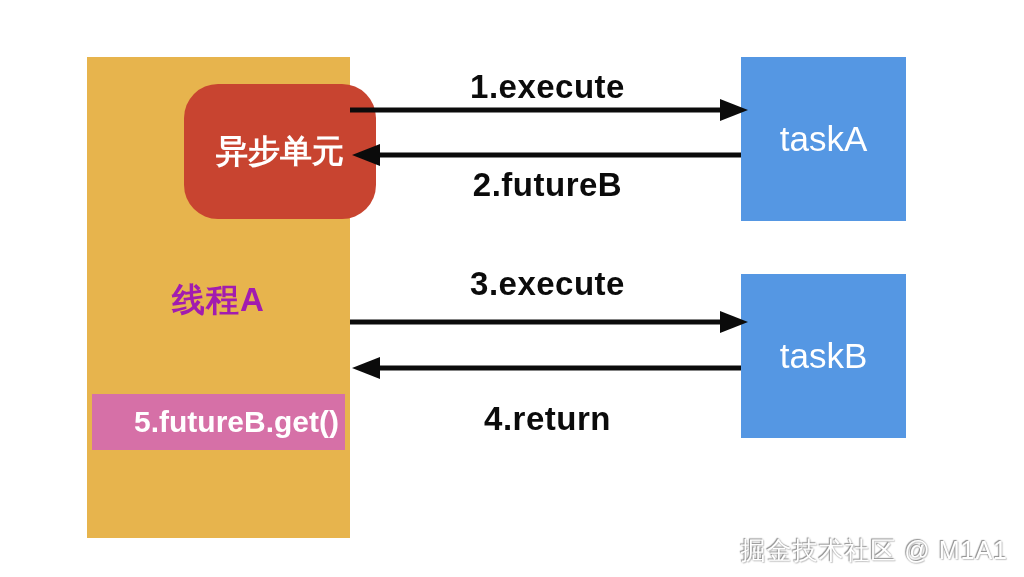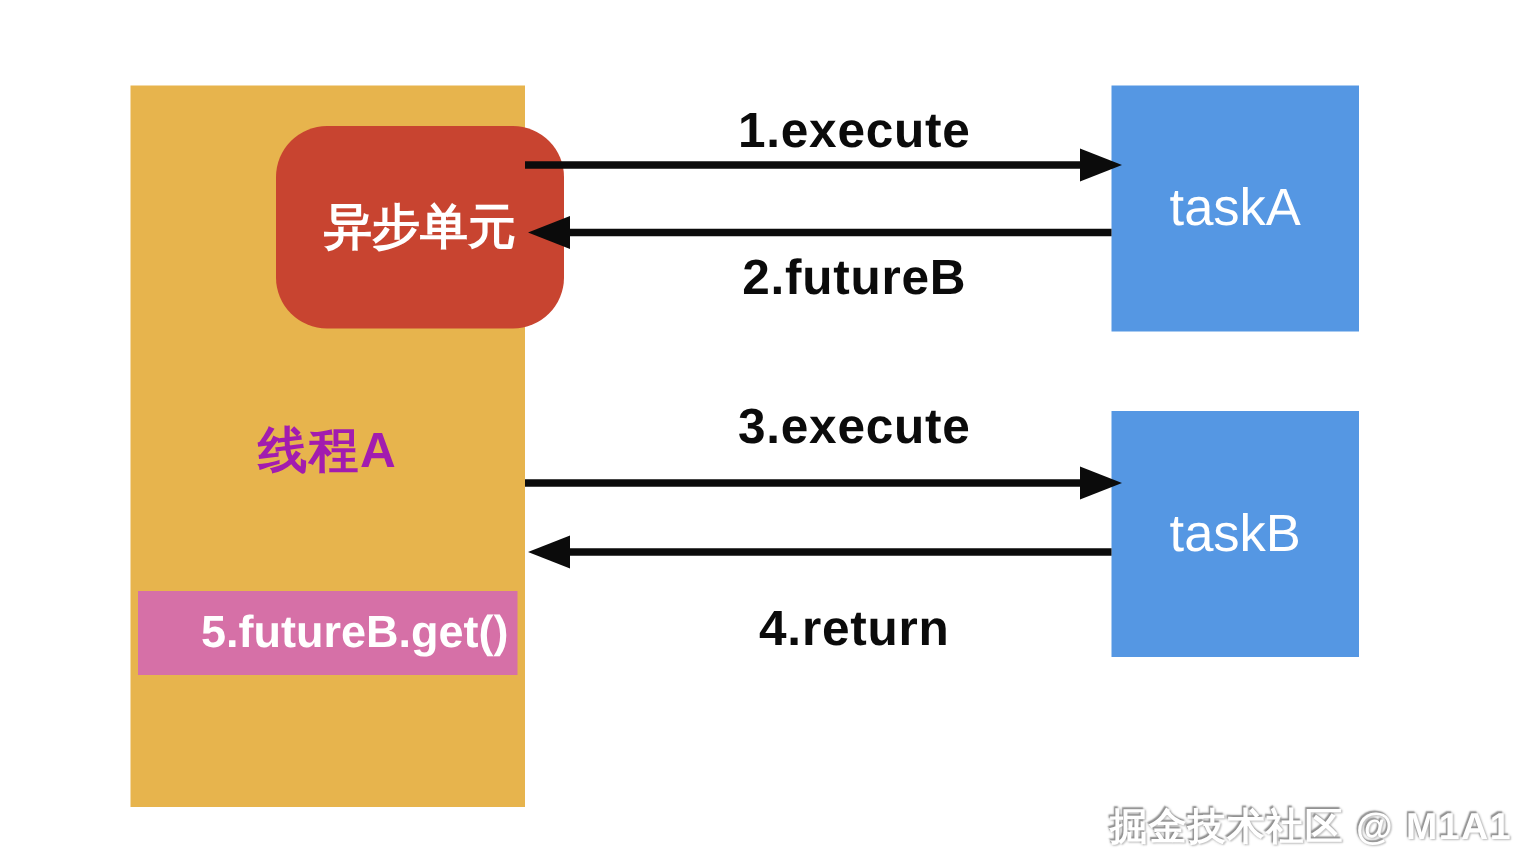--- a/index.html
+++ b/index.html
@@ -77,33 +77,32 @@
   }
   .arrow-label {
     position: absolute;
     left: 350px;
     width: 395px;
     text-align: center;
     color: #0b0b0b;
     font-size: 33px;
     font-weight: 700;
     letter-spacing: 0.5px;
-    margin-left: 22px;
   }
   .label-1 { top: 68px; }
   .label-2 { top: 166px; }
   .label-3 { top: 265px; }
   .label-4 { top: 400px; }
 
   .watermark {
     position: absolute;
     right: 16px; top: 534px;
     color: #ffffff;
     font-size: 25px;
-    font-weight: 700;
+    font-weight: 400;
     letter-spacing: 1px;
     text-shadow: -1px -1px 1px #8f8f8f, 1px 1px 1px #c9c9c9, 0 0 2px #aaaaaa;
   }
 </style>
 </head>
 <body>
 
 <div class="canvas">
 
   <div class="box thread-box"></div>

